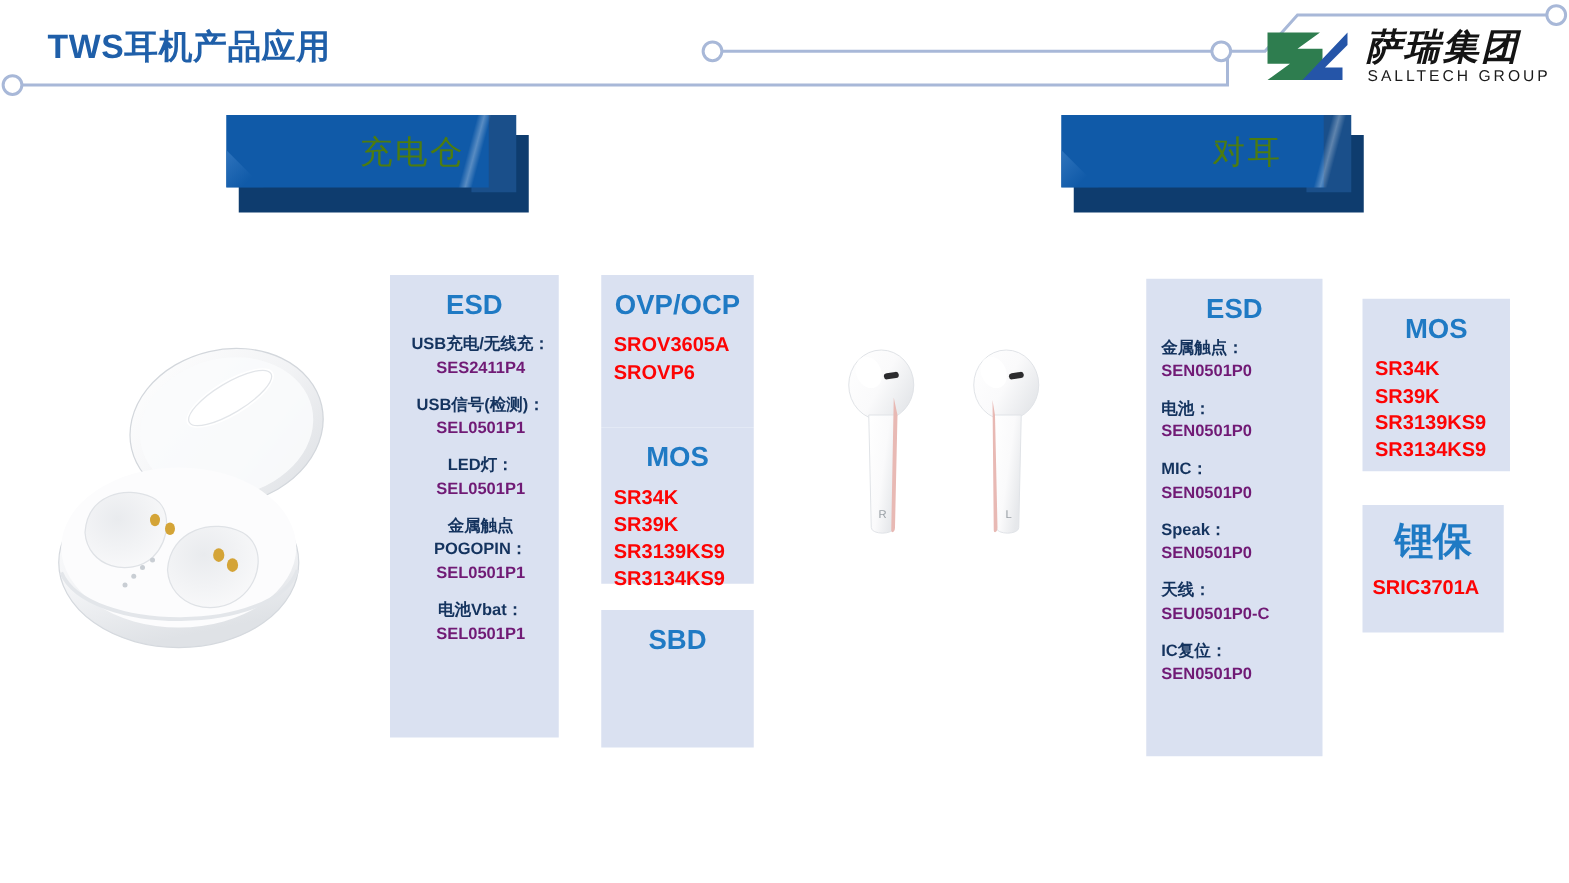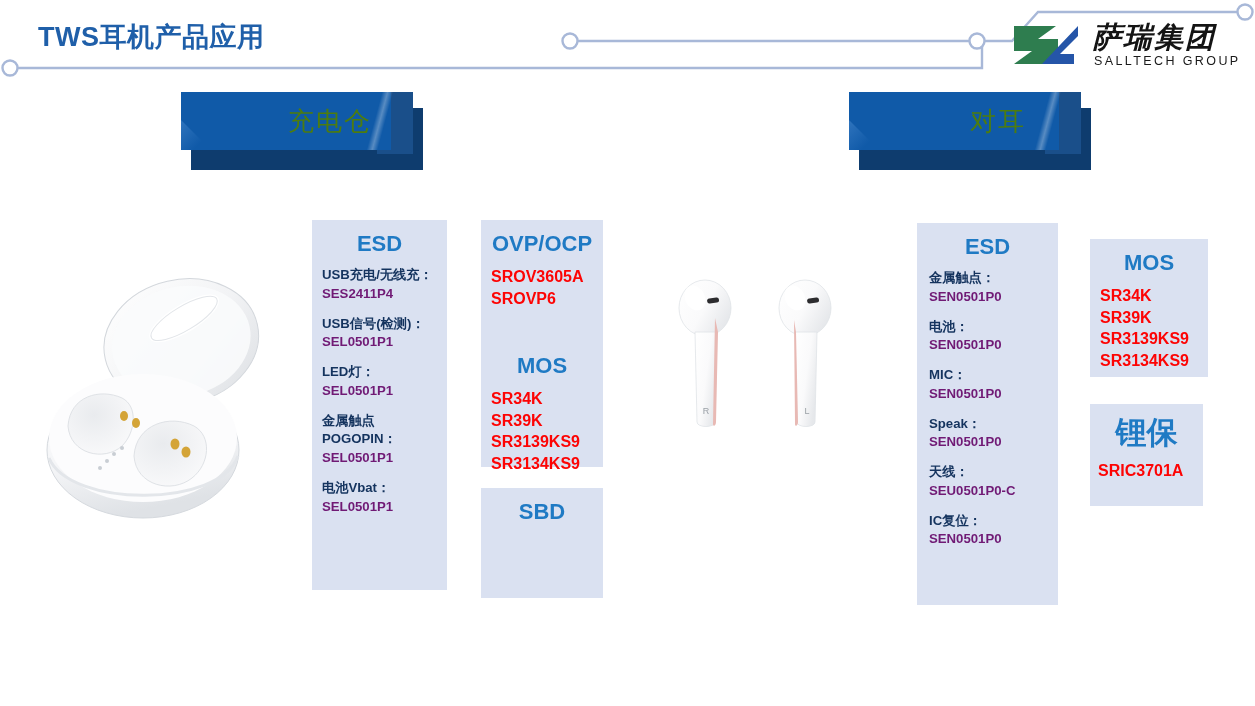--- a/index.html
+++ b/index.html
@@ -230,21 +230,21 @@
 
   <div class="ribbon" style="left:181px; top:92px;">
     <div class="shadow-bar"></div>
     <div class="fold-right"></div>
     <div class="face2"></div>
     <div class="fold-left"></div>
     <div class="sheen"></div>
     <div class="label">充电仓</div>
   </div>
 
-  <div class="ribbon" style="left:849px; top:92px;">
+  <div class="ribbon" style="left:849px; top:92px;padding-left:16px;">
     <div class="shadow-bar"></div>
     <div class="fold-right"></div>
     <div class="face2"></div>
     <div class="fold-left"></div>
     <div class="sheen"></div>
     <div class="label">对耳</div>
   </div>
 
   <svg class="case-img" viewBox="0 0 272 290">
     <defs>
@@ -313,21 +313,21 @@
       <path d="M 130 60 L 152 60 L 150 150 C 150 156 132 156 132 150 Z" fill="url(#budG)" stroke="#e0e3e7" stroke-width="0.8"></path>
       <path d="M 129 48 L 131 60 L 133 150 C 133 154 130 155 130 152 Z" fill="#e8b9b4"></path>
       <rect x="142" y="26" width="12" height="5" rx="2.5" fill="#2c2c2e" transform="rotate(-8 148 28)"></rect>
       <ellipse cx="130" cy="26" rx="10" ry="13" fill="#ffffff" opacity="0.85" transform="rotate(-25 130 26)"></ellipse>
       <text x="142" y="142" font-family="Liberation Sans, sans-serif" font-size="9" fill="#9aa0a6" text-anchor="middle">L</text>
     </g>
   </svg>
 
   <div class="info-box" style="left:312px; top:220px; width:135px; height:370px; padding:12px 0 0 0;">
     <div class="box-title">ESD</div>
-    <div style="padding:0 0 0 10px;">
+    <div style="padding:0 0 0 10px;text-align:center;">
       <div class="entry">
         <div class="lbl">USB充电/无线充：</div>
         <div class="val">SES2411P4</div>
       </div>
       <div class="entry">
         <div class="lbl">USB信号(检测)：</div>
         <div class="val">SEL0501P1</div>
       </div>
       <div class="entry">
         <div class="lbl">LED灯：</div>

